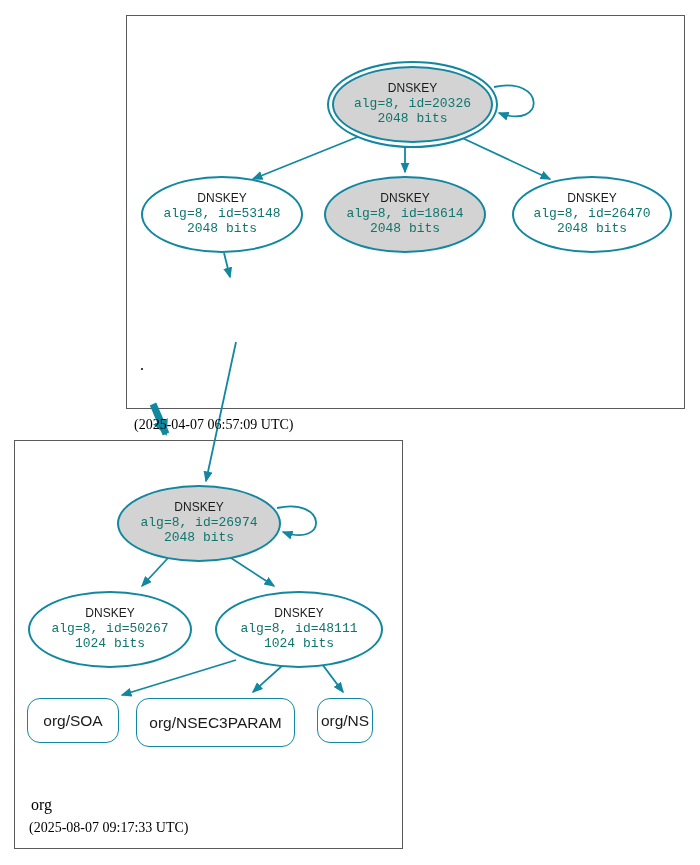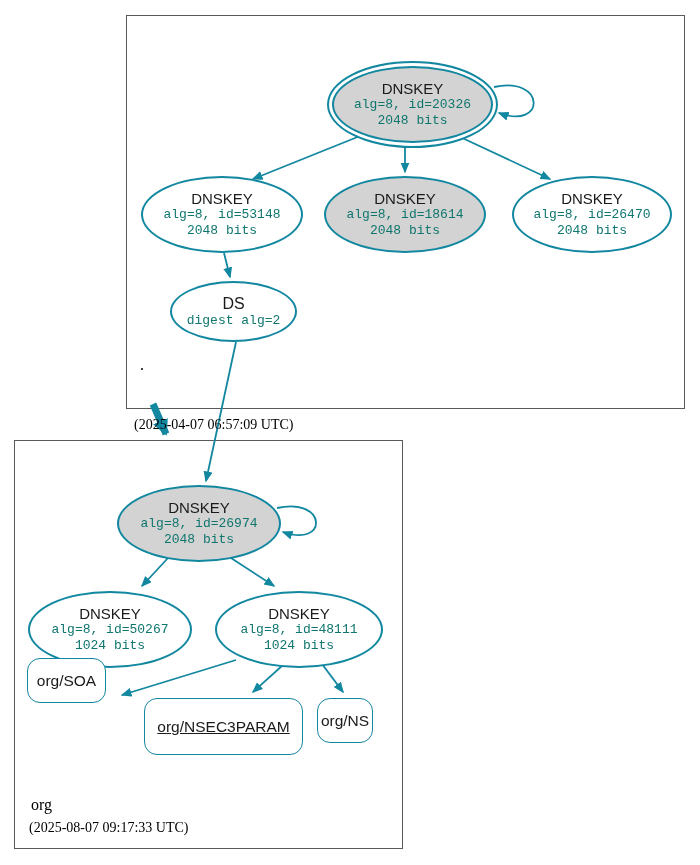--- a/index.html
+++ b/index.html
@@ -16,21 +16,21 @@
   .node{
     position:absolute;display:flex;flex-direction:column;align-items:center;justify-content:center;
     text-align:center;background:#ffffff;border:2px solid var(--teal);border-radius:50%;box-sizing:border-box;
   }
   .node.gray{background:var(--gray-fill);}
   .outer-ring{
     position:absolute;border:2px solid var(--teal);border-radius:50%;
     padding:3px;box-sizing:border-box;background:#ffffff;
   }
   .outer-ring .node{position:relative;width:100%;height:100%;left:0;top:0;}
-  .node .title{font-family:"Liberation Sans",sans-serif;font-size:15px;color:#1a1a1a;line-height:1.1;}
+  .node .title{font-family:"Liberation Sans",sans-serif;font-size:12px;color:#1a1a1a;line-height:1.1;}
   .node .title.small{font-size:16px;}
   .node .detail{font-family:Liberation Mono, monospace;font-size:13px;color:#0f766e;line-height:1.2;}
   .rrset{
     position:absolute;display:flex;align-items:center;justify-content:center;
     border:1.8px solid var(--teal);border-radius:13px;background:#ffffff;
     font-family:"Liberation Sans",sans-serif;font-size:15.5px;color:#1a1a1a;box-sizing:border-box;
   }
   .zone-label{position:absolute;font-family:"Liberation Serif",serif;font-size:16px;color:#000;line-height:1;}
   .zone-ts{position:absolute;font-family:"Liberation Serif",serif;font-size:14px;color:#000;line-height:1;}
 </style>
@@ -88,24 +88,20 @@
     <span class="detail">alg=8, id=18614</span>
     <span class="detail">2048 bits</span>
   </div>
 
   <div class="node" style="left:512px;top:176px;width:160px;height:77px;">
     <span class="title">DNSKEY</span>
     <span class="detail">alg=8, id=26470</span>
     <span class="detail">2048 bits</span>
   </div>
 
-  <div class="node" style="left:170px;top:281px;width:127px;height:61px;">
-    <span class="title small">DS</span>
-    <span class="detail">digest alg=2</span>
-  </div>
 
   <div class="zone-label" style="left:140px;top:357px;">.</div>
   <div class="zone-ts" style="left:134px;top:379px;margin-top:39px;">(2025-04-07 06:57:09 UTC)</div>
 
   <div class="node gray" style="left:117px;top:485px;width:164px;height:77px;">
     <span class="title">DNSKEY</span>
     <span class="detail">alg=8, id=26974</span>
     <span class="detail">2048 bits</span>
   </div>
 
@@ -114,24 +110,24 @@
     <span class="detail">alg=8, id=50267</span>
     <span class="detail">1024 bits</span>
   </div>
 
   <div class="node" style="left:215px;top:591px;width:168px;height:77px;">
     <span class="title">DNSKEY</span>
     <span class="detail">alg=8, id=48111</span>
     <span class="detail">1024 bits</span>
   </div>
 
-  <div class="rrset" style="left:27px;top:658px;width:79px;height:45px;">
+  <div class="rrset" style="left:27px;top:698px;width:92px;height:45px;">
     <span>org/SOA</span>
   </div>
-  <div class="rrset" style="left:144px;top:698px;width:159px;height:57px;text-decoration:underline;">
+  <div class="rrset" style="left:136px;top:698px;width:159px;height:49px;">
     <span>org/NSEC3PARAM</span>
   </div>
   <div class="rrset" style="left:317px;top:698px;width:56px;height:45px;">
     <span>org/NS</span>
   </div>
 
   <div class="zone-label" style="left:31px;top:797px;">org</div>
   <div class="zone-ts" style="left:29px;top:821px;">(2025-08-07 09:17:33 UTC)</div>
 
 </div>

